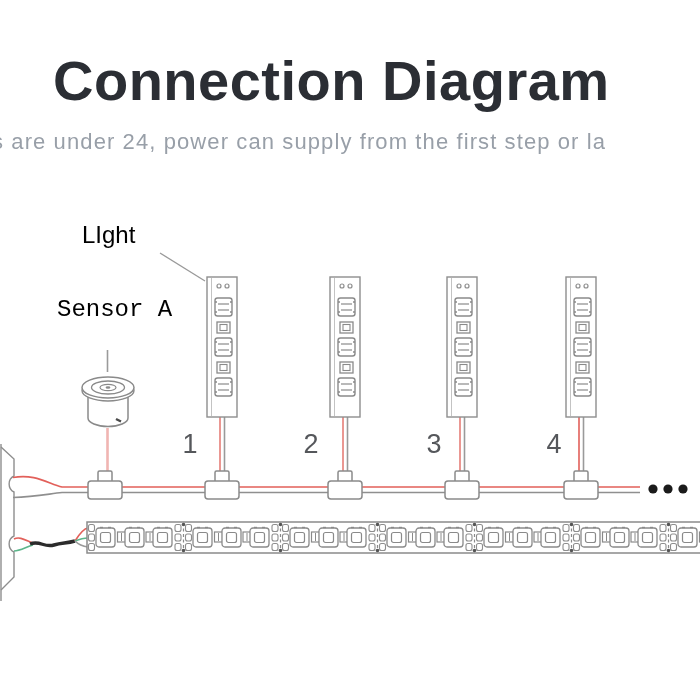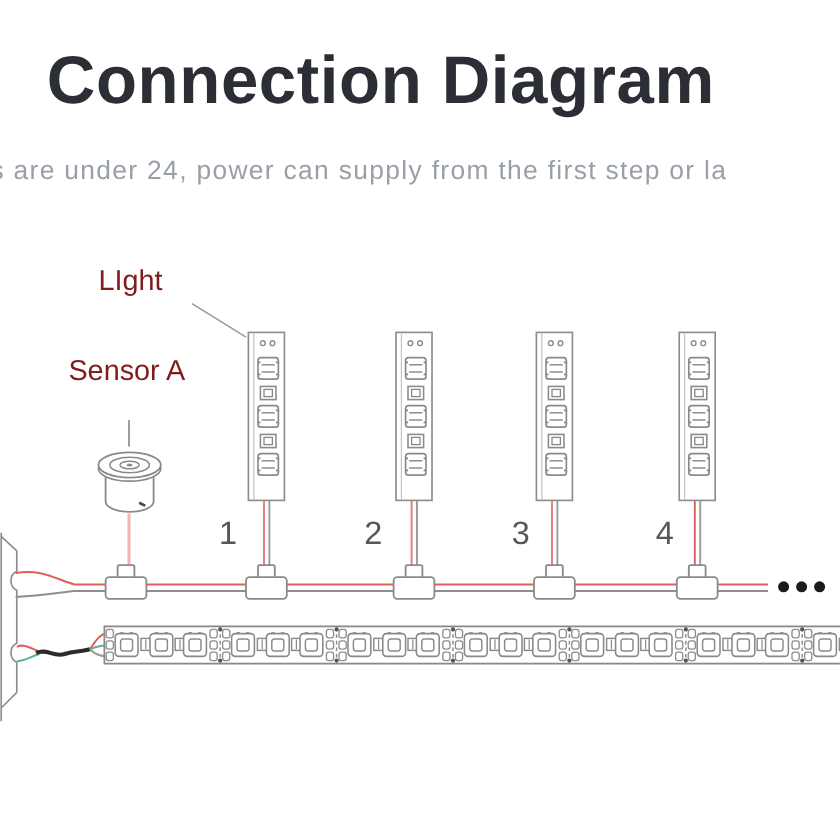--- a/index.html
+++ b/index.html
@@ -1,34 +1,34 @@
 <!DOCTYPE html>
 <html><head>
 <meta charset="utf-8">
 <style>
   html,body{margin:0;padding:0;}
   body{
     width:700px;height:700px;overflow:hidden;position:relative;
     background:#ffffff;font-family:"Liberation Sans", sans-serif;
   }
   .title{
-    position:absolute;left:35px;top:30px;margin:4px;
+    position:absolute;left:35px;top:30px;margin:18px;
     font-size:56px;font-weight:bold;letter-spacing:0.5px;
     color:#2b2e34;white-space:nowrap;
   }
   .subtitle{
     position:absolute;left:-8px;top:129px;margin:0;
     font-size:22px;letter-spacing:1.1px;color:#989fa8;white-space:nowrap;
   }
   .diagram{position:absolute;left:0;top:0;width:700px;height:700px;}
   .dlabel{
-    position:absolute;color:#7f1d1d;font-size:24px;white-space:nowrap;
+    position:absolute;color:#000000;font-size:24px;white-space:nowrap;
   }
   .light-label{left:82px;top:221px;}
-  .sensor-label{left:57px;top:296px;}
+  .sensor-label{left:57px;top:296px;font-family:Liberation Mono, monospace;}
   .spi-label{left:89px;top:559px;}
   .num{
     position:absolute;width:26px;text-align:center;top:429px;
     color:#55575b;font-size:27px;
   }
   .num1{left:177px;} .num2{left:298px;} .num3{left:421px;} .num4{left:541px;}
   svg{position:absolute;left:0;top:0;}
 </style>
 </head>
 <body>

